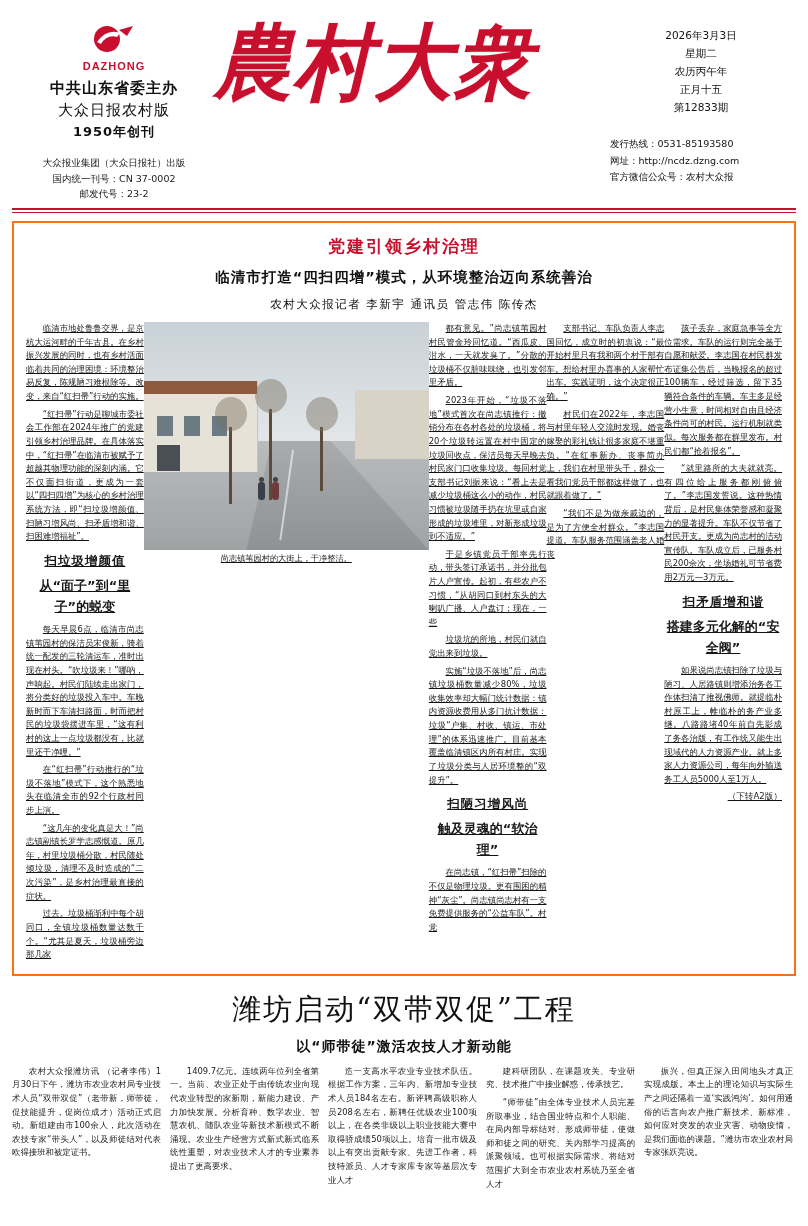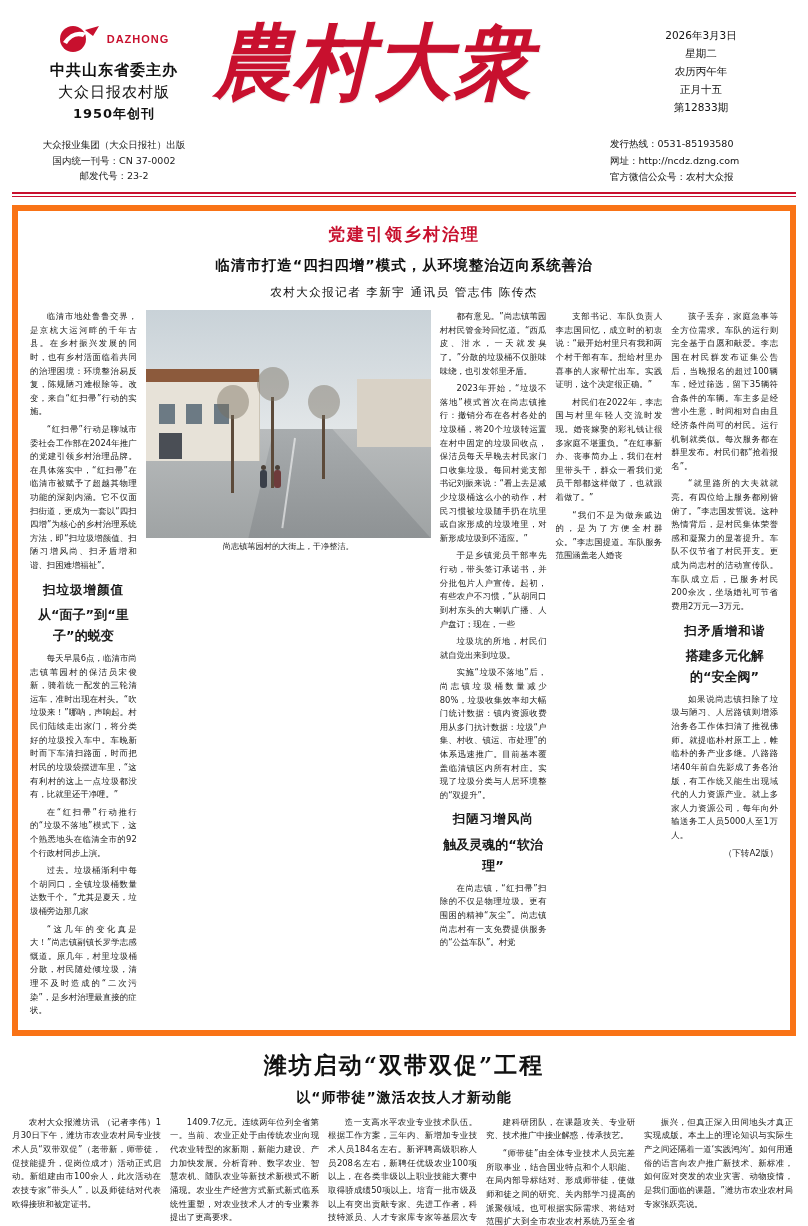--- a/index.html
+++ b/index.html
@@ -29,20 +29,21 @@
     width: 200px;
     text-align: center;
     padding-top: 10px;
   }
   .logo-row {
     display: flex;
     align-items: center;
     justify-content: center;
     gap: 6px;
     margin-bottom: 6px;
+    flex-direction: column;
   }
   .logo-mark {
     width: 42px; height: 30px;
     position: relative;
   }
   .logo-mark svg { display:block; }
   .logo-text {
     font-size: 11px;
     font-weight: bold;
     color: #c8102e;
@@ -116,21 +117,21 @@
   .rule-thin {
     border-top: 1px solid #c8102e;
     margin-top: 2px;
     margin-left: 2px;
     margin-right: 2px;
   }
 
   
   .feature {
     margin: 8px 2px 0 2px;
-    border: 6px solid #f97316;
+    border: 2px solid #f97316;
     padding: 10px 12px 8px 12px;
     position: relative;
   }
   .kicker {
     text-align: center;
     color: #c8102e;
     font-size: 17px;
     font-weight: bold;
     letter-spacing: 2px;
     margin: 2px 0 10px 0;
@@ -154,22 +155,22 @@
   }
   .byline {
     text-align: center;
     font-size: 11.5px;
     margin-top: 10px;
     letter-spacing: 1.5px;
     color: #111;
   }
   .feature-body {
     display: flex;
-    gap: 9px;
     margin-top: 10px;
+    text-decoration: underline;
   }
   .fcol {
     width: 133px;
     font-size: 8.4px;
     line-height: 1.62;
     text-align: justify;
     color: #1a1a1a;
   }
   .fcol p { margin: 0 0 4px 0; text-indent: 2em; }
   .fcol .sec-title {
@@ -227,22 +228,22 @@
   .person:after { content:""; position:absolute; left:1px; top:-5px; width:5px; height:5px; border-radius:50%; background:#4a4038; }
 
   
   .article2 {
     margin: 10px 2px 0 2px;
     padding-top: 4px;
   }
   .a2-headline {
     text-align: center;
     font-family: "DejaVu Serif", "Liberation Serif", serif;
-    font-size: 23px;
-    font-weight: bold;
+    font-size: 29px;
+    font-weight: normal;
     letter-spacing: 2px;
     color: #111;
   }
   .a2-sub {
     text-align: center;
     font-size: 14px;
     font-weight: bold;
     margin-top: 8px;
     letter-spacing: 1px;
   }
@@ -318,22 +319,22 @@
 
     <div class="feature-body">
 
       <div class="fcol">
         <p>临清市地处鲁鲁交界，是京杭大运河畔的千年古县。在乡村振兴发展的同时，也有乡村活面临着共同的治理困境：环境整治易反复，陈规陋习难根除等。改变，来自“红扫帚”行动的实施。</p>
         <p>“红扫帚”行动是聊城市委社会工作部在2024年推广的党建引领乡村治理品牌。在具体落实中，“红扫帚”在临清市被赋予了超越其物理功能的深刻内涵。它不仅面扫街道，更成为一套以“四扫四增”为核心的乡村治理系统方法，即“扫垃圾增颜值、扫陋习增风尚、扫矛盾增和谐、扫困难增福祉”。</p>
         <div class="sec-title">扫垃圾增颜值</div>
         <div class="sec-sub">从“面子”到“里子”的蜕变</div>
         <p>每天早晨6点，临清市尚志镇苇园村的保洁员宋俊新，骑着统一配发的三轮清运车，准时出现在村头。“吹垃圾来！”哪吶，声响起。村民们陆续走出家门，将分类好的垃圾投入车中。车晚新时而下车清扫路面，时而把村民的垃圾袋摆进车里，“这有利村的这上一点垃圾都没有，比就里还干净哩。”</p>
         <p>在“红扫帚”行动推行的“垃圾不落地”模式下，这个熟悉地头在临清全市的92个行政村同步上演。</p>
+        <p>“这几年的变化真是大！”尚志镇副镇长罗学志感慨道。原几年，村里垃圾桶分散，村民随处倾垃圾，清理不及时造成的“二次污染”，是乡村治理最直接的症状。</p>
         <p>过去。垃圾桶渐利中每个胡同口，全镇垃圾桶数量达数千个。“尤其是夏天，垃圾桶旁边那几家</p>
-        <p>“这几年的变化真是大！”尚志镇副镇长罗学志感慨道。原几年，村里垃圾桶分散，村民随处倾垃圾，清理不及时造成的“二次污染”，是乡村治理最直接的症状。</p>
       </div>
 
       <div class="photo-wrap">
         <div class="photo">
           <div class="sky"></div>
           <div class="ground"></div>
           <div class="road"></div>
           <div class="road-line"></div>
           <div class="bld-left">
             <div class="win" style="left:12%;top:38%;width:14%;height:22%"></div>

